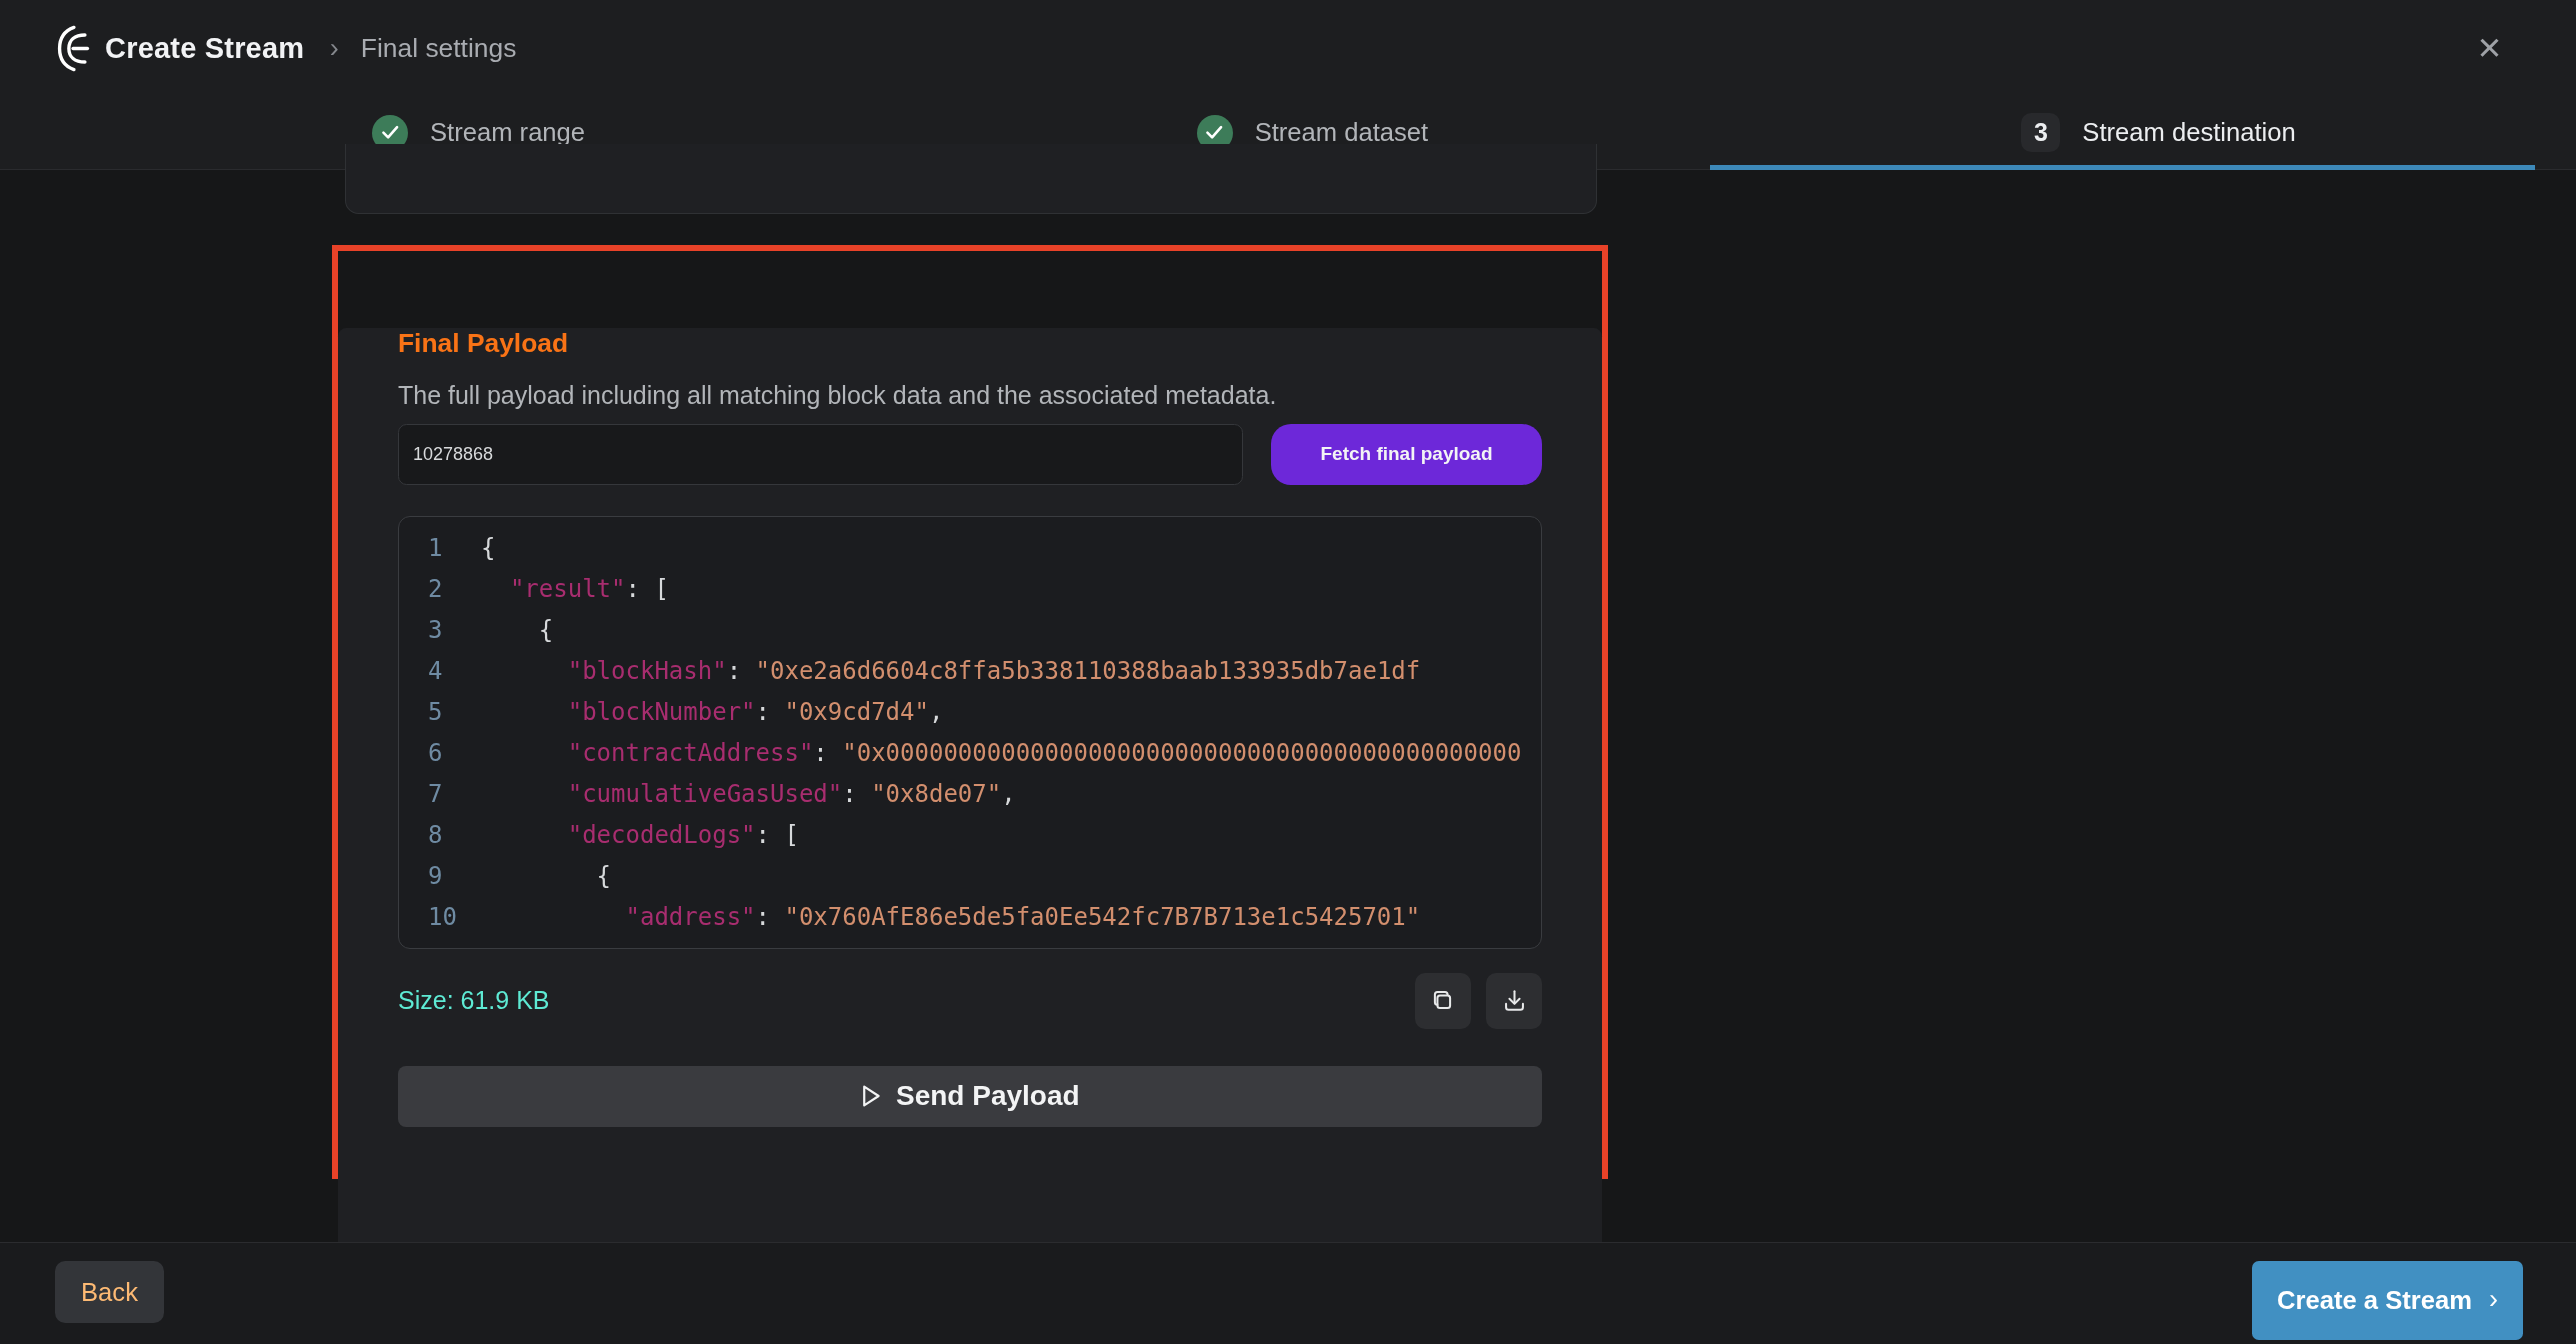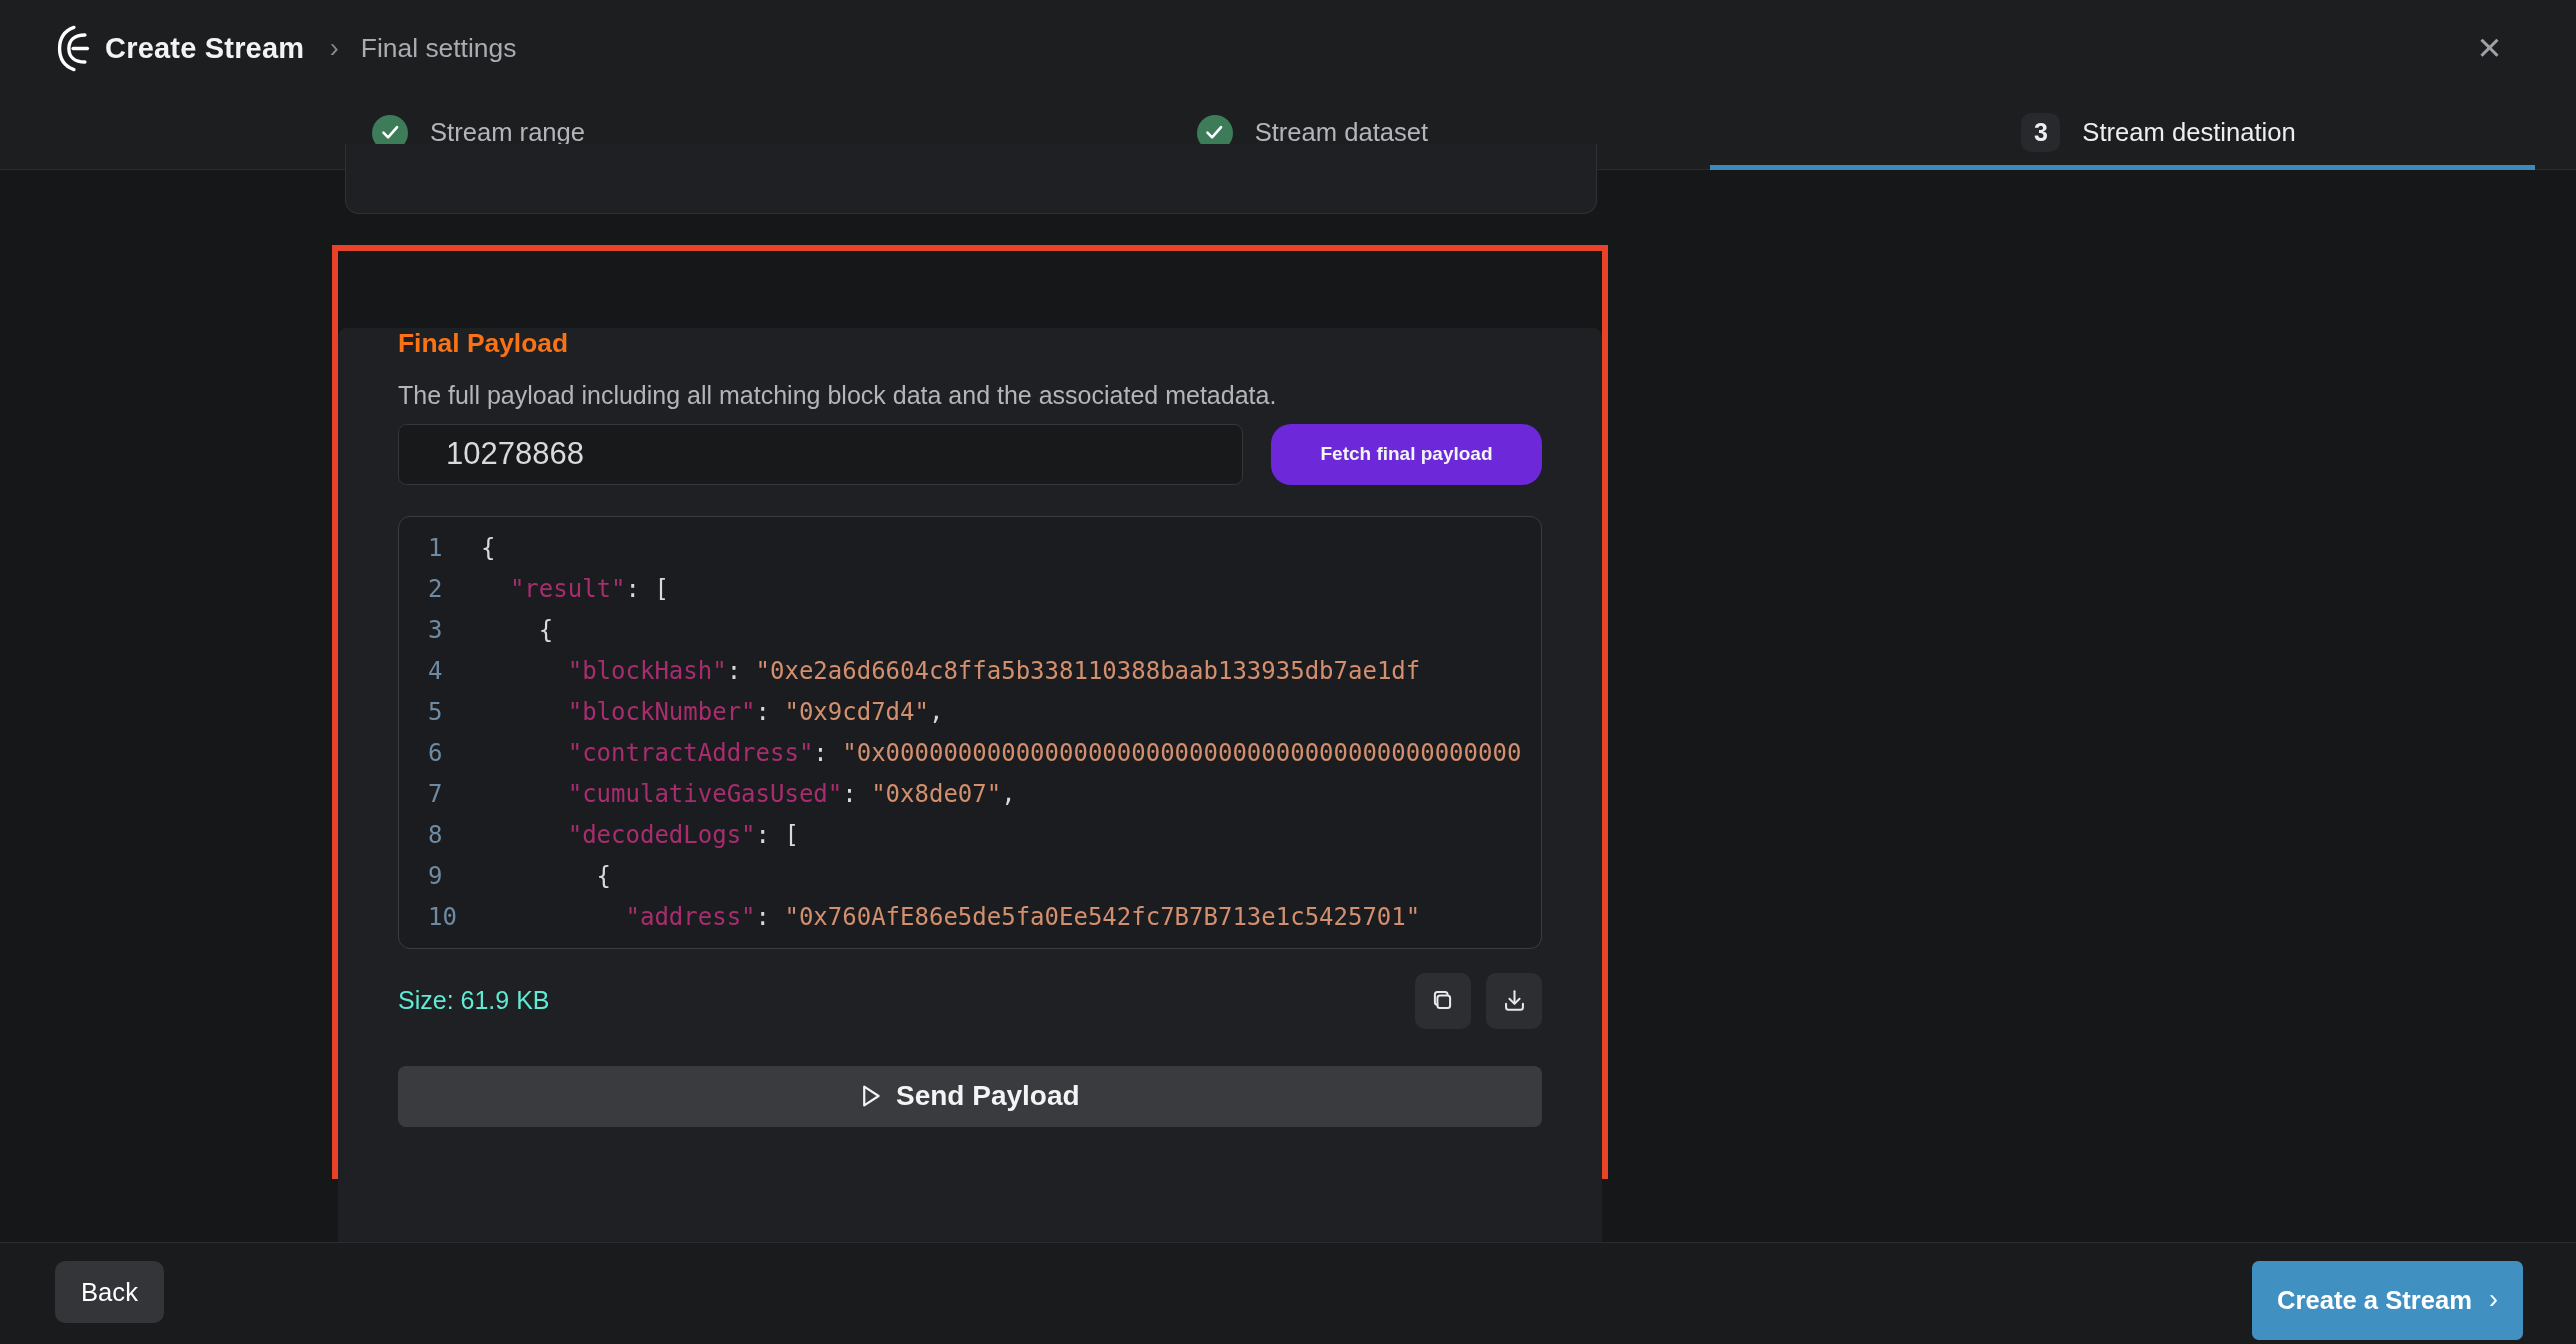--- a/index.html
+++ b/index.html
@@ -40,21 +40,21 @@
   .highlight-box { position:absolute; left:332px; top:74px; width:1276px; height:934px;
                    border:6px solid #e84228; }
   .payload-card { width:100%; height:100%; background:#1f2023; border-radius:8.5px;
                   padding:0 60px; }
 
   .section-title { margin-top:77px; font-size:26.4px; font-weight:700; color:#f97316; }
   .section-desc { margin-top:22px; font-size:25px; color:#b2b5b9; }
 
   .input-row { margin-top:13.6px; display:flex; gap:28px; height:61px; margin-top:13.6px; }
   .block-input { flex:1; height:61px; background:#18191b; border:0.9px solid #35373b; border-radius:8.5px;
-                 color:#d8dadc; font-size:31px; padding:0 47px; font-family:"Liberation Sans", sans-serif; outline:none; }
+                 color:#d8dadc; font-size:18px; padding:0 14px; font-family:"Liberation Sans", sans-serif; outline:none; }
   .fetch-btn { width:271px; height:61px; background:#6d28d9; border:none; border-radius:20px;
                color:#f3f4f5; font-size:19px; font-weight:600; cursor:pointer; }
 
   .code-box { margin-top:31px; height:433px; background:#1b1c1f; border:0.9px solid #3a3c40;
               border-radius:12px; overflow:hidden; padding:11px 0 0 29px; cursor:text; }
   .code-line { height:41px; line-height:41px; white-space:pre; font-family:"DejaVu Sans Mono", monospace;
                font-size:24px; }
   .ln { display:inline-block; width:53px; color:#6f8ba3; }
   .code-text { white-space:pre; }
   .tok-p { color:#d7d9db; }
@@ -68,21 +68,21 @@
               display:flex; align-items:center; justify-content:center; cursor:pointer; }
 
   .send-btn { margin-top:37px; width:100%; height:61px; background:#3a3b3f; border:none; border-radius:8px;
               display:flex; align-items:center; justify-content:center; gap:13.6px;
               color:#f3f4f5; font-size:28px; font-weight:700; cursor:pointer; }
 
   
   .footer { position:absolute; left:0; right:0; bottom:0; height:102px; background:#1a1b1d;
             border-top:0.9px solid #2b2c2f; }
   .back-btn { position:absolute; left:55px; top:18px; width:109px; height:62px; background:#333539;
-              border:none; border-radius:10.2px; color:#ffffff; font-size:25.6px; font-weight:500; cursor:pointer; }
+              border:none; border-radius:10.2px; color:#fdba74; font-size:25.6px; font-weight:500; cursor:pointer; }
   .create-btn { position:absolute; right:53px; top:18px; width:271px; height:79px; background:#4190c2;
                 border:none; border-radius:6.8px; color:#ffffff; font-size:25.6px; font-weight:700;
                 display:flex; align-items:center; justify-content:center; gap:17px; cursor:pointer; }
   .create-btn .chev { font-size:27px; font-weight:400; margin-top:-1.7px; }
 </style>
 </head>
 <body>
 
 <div id="screen">
 

